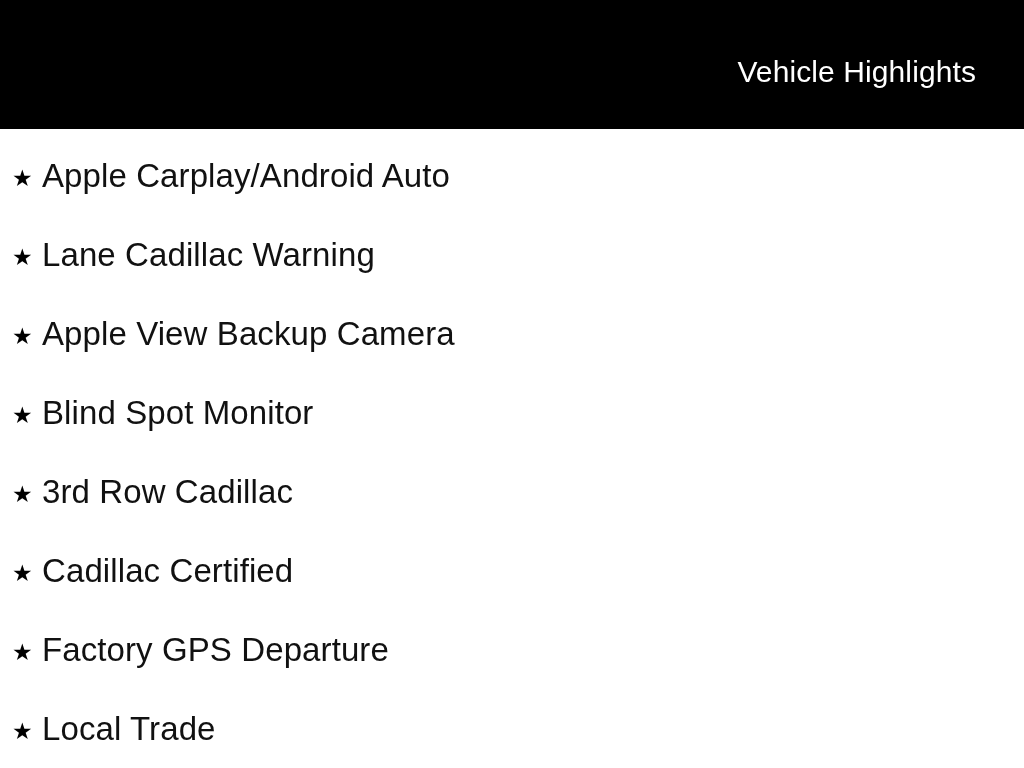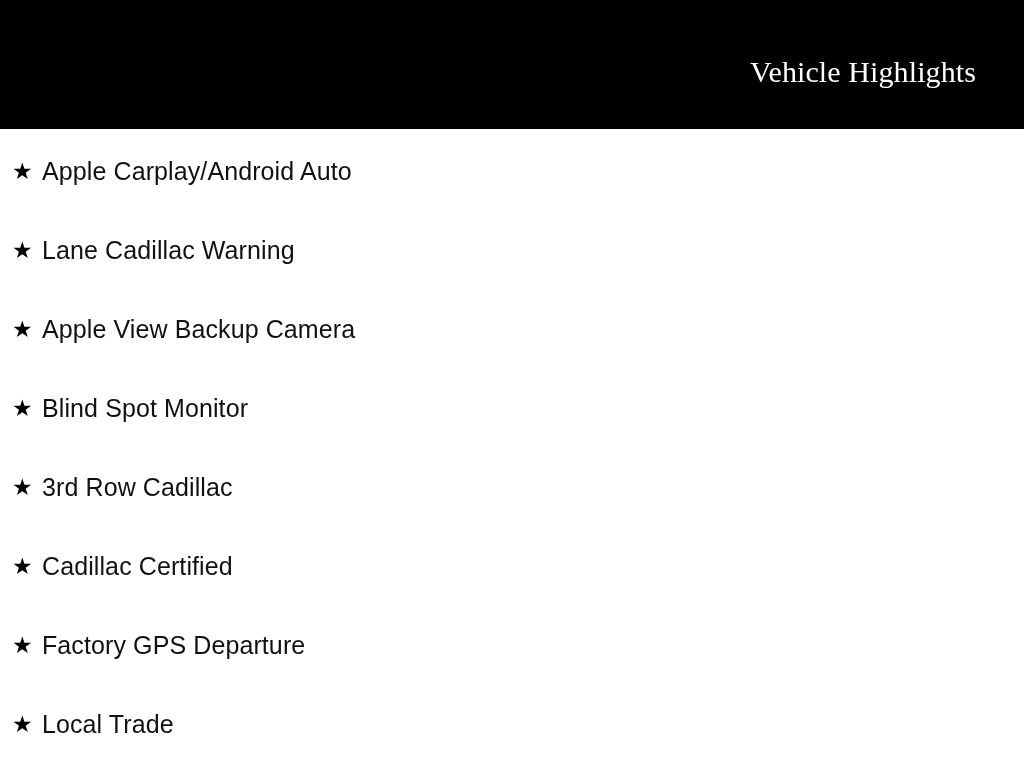--- a/index.html
+++ b/index.html
@@ -31,21 +31,21 @@
     height: 129px;
     background: #000000;
     box-sizing: border-box;
     display: flex;
     align-items: center;
     justify-content: flex-end;
     padding-right: 48px;
   }
   .header-title {
     color: #ffffff;
-    font-family: Liberation Serif, serif;
+    font-family: Liberation Sans, sans-serif;
     font-size: 30px;
     font-weight: 400;
     line-height: 1.1;
     letter-spacing: 0.1px;
     white-space: nowrap;
     margin-top: 14px;
   }
 
   
   .highlights-list {
@@ -75,21 +75,21 @@
     font-size: 23px;
     line-height: 1;
     text-align: left;
     position: relative;
     top: -1px;
   }
   .highlight-label {
     flex: 0 1 auto;
     color: #111111;
     font-family: "Liberation Sans", sans-serif;
-    font-size: 25px;
+    font-size: 33px;
     font-weight: 400;
     line-height: 1;
     letter-spacing: 0.1px;
     white-space: nowrap;
   }
 </style>
 </head>
 <body>
 
 <div id="page">

